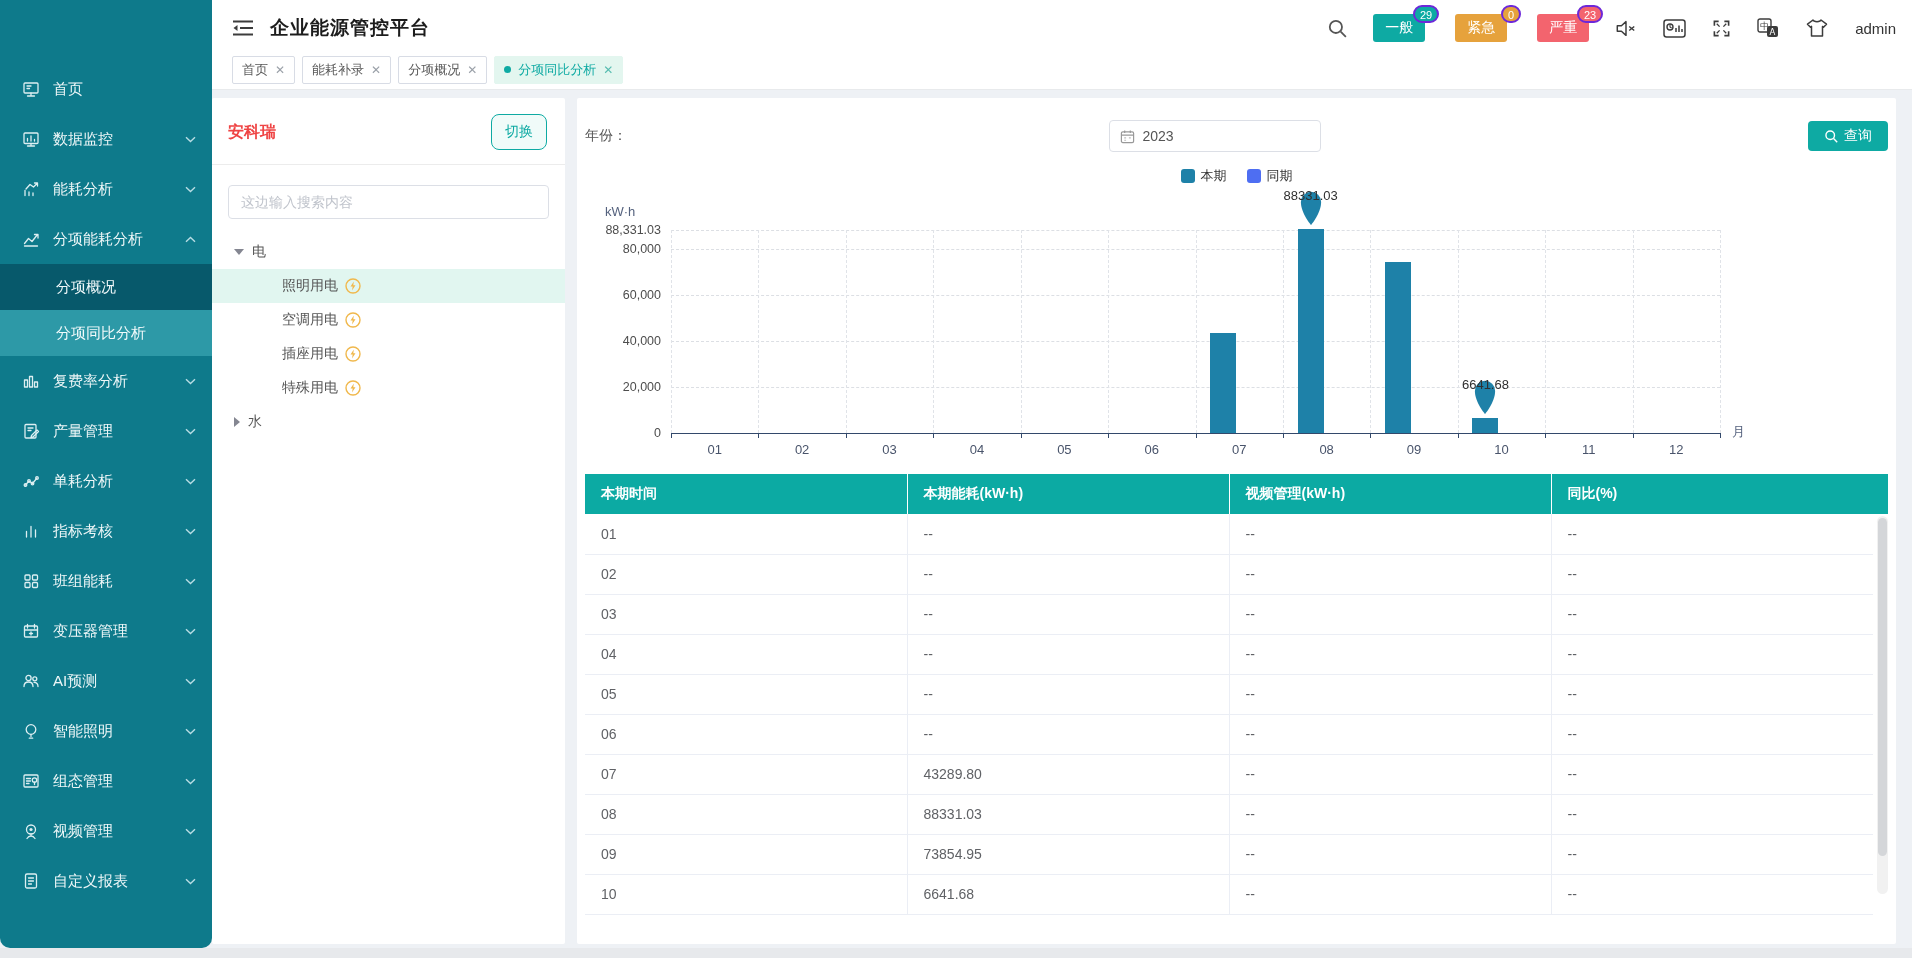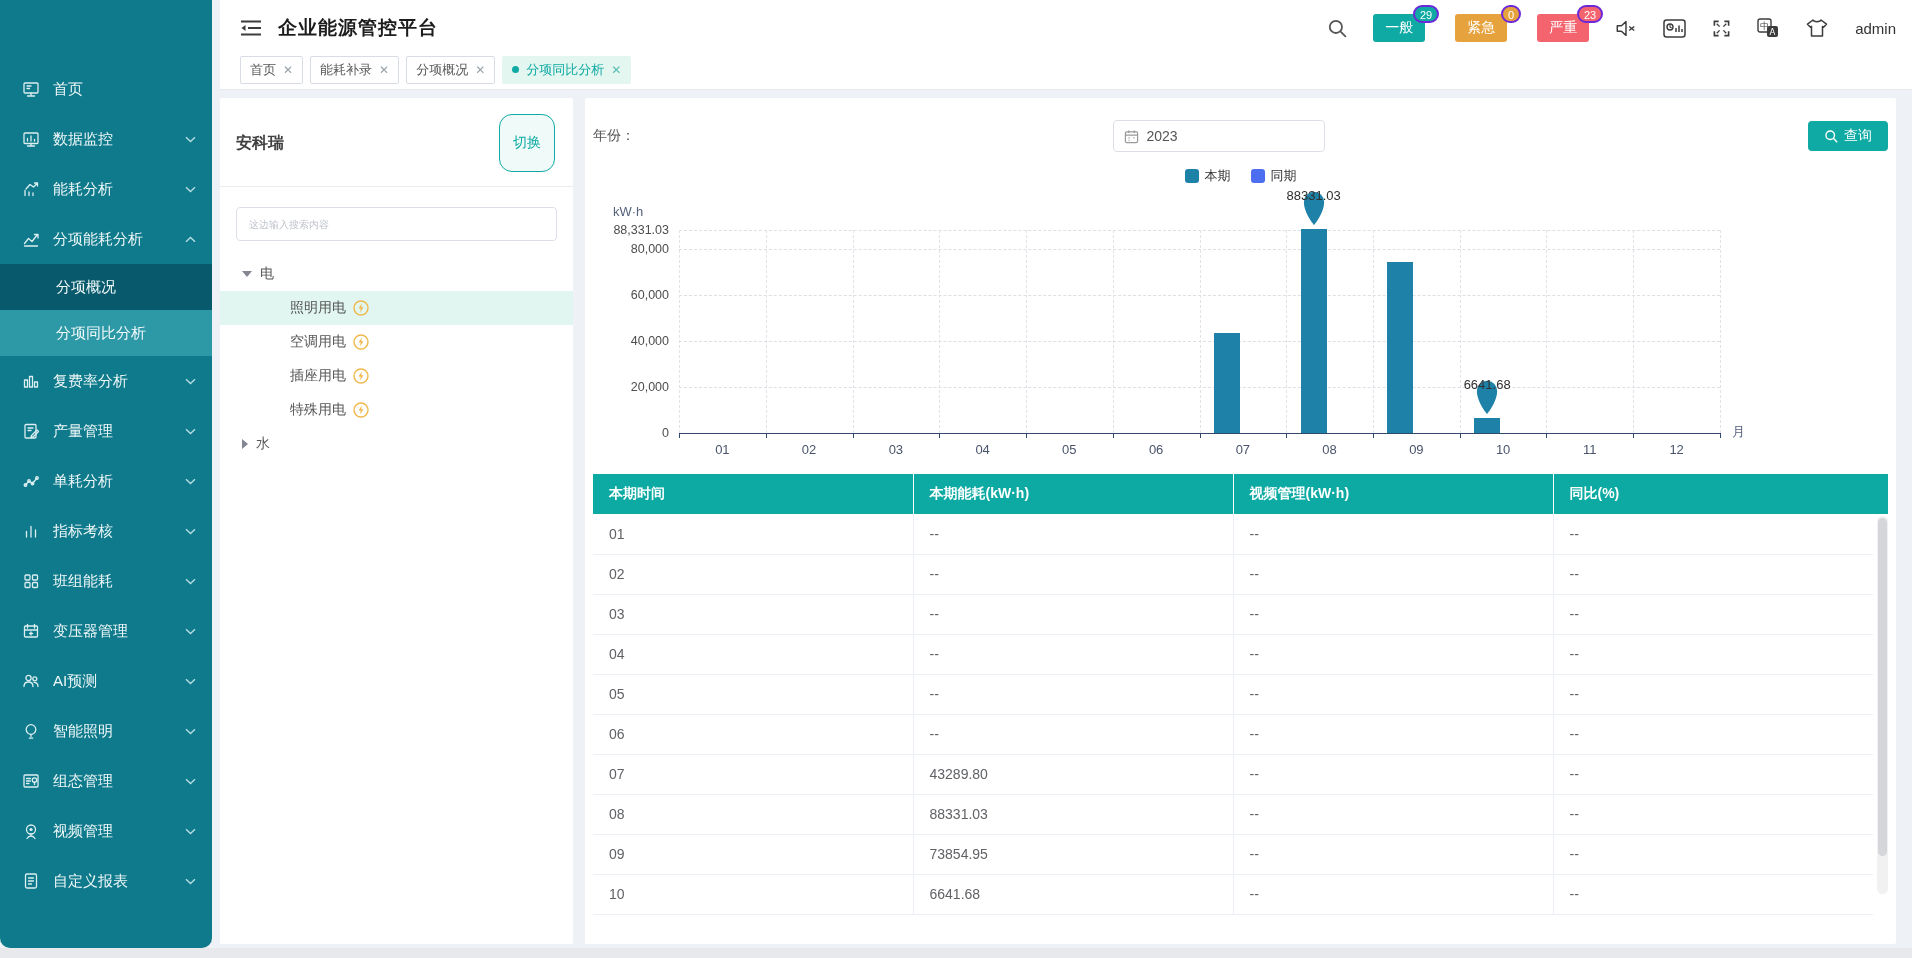--- a/index.html
+++ b/index.html
@@ -12,46 +12,46 @@
   .side-item { position:relative; height:50px; display:flex; align-items:center; padding:0 16px 0 22px; color:#eef7f8; font-size:15px; cursor:pointer; }
   .side-item .lbl { margin-left:13px; flex:1; white-space:nowrap; }
   .side-item svg.ico { flex:0 0 auto; }
   .side-sub { height:46px; display:flex; align-items:center; padding-left:56px; color:#f2fafb; font-size:15px; cursor:pointer; }
   .side-sub.dark { background:#07596b; }
   .side-sub.selected { background:#2d99a7; }
   .chev { margin-left:auto; }
   .chev.up { transform:rotate(180deg); }
 
   
-  .main { position:absolute; left:212px; top:0; right:0; bottom:0;margin-left:8px; }
+  .main { position:absolute; left:212px; top:0; right:0; bottom:0; }
   .topbar { height:56px; background:#fff; display:flex; align-items:center; padding:0 16px 0 20px; }
   .page-title { font-size:19px; font-weight:bold; color:#1c1c1c; margin-left:16px; letter-spacing:1px; }
   .top-right { margin-left:auto; display:flex; align-items:center; gap:26px; }
   .alarm-badge { position:relative; color:#fff; font-size:14px; padding:5px 12px; border-radius:3px; cursor:pointer; }
   .alarm-badge .cnt { position:absolute; top:-9px; right:-14px; min-width:20px; height:18px; padding:0 5px; border-radius:9px; border:2px solid #6d28d9; color:#fff; font-size:11px; line-height:16px; text-align:center; }
   .hicon { display:flex; align-items:center; cursor:pointer; }
   .admin { font-size:15px; color:#333; cursor:pointer; }
 
   .tabbar { height:34px; background:#fff; border-bottom:1px solid #e8eaec; display:flex; align-items:center; gap:7px; padding:0 0 6px 20px; }
   .tab { display:flex; align-items:center; height:28px; padding:0 9px; border:1px solid #d8dce5; border-radius:2px; background:#fff; font-size:13px; color:#595959; cursor:pointer; }
   .tab .x { margin-left:7px; color:#9aa0a8; font-size:12px; }
   .tab.active { background:#e3f6ef; border-color:#e3f6ef; color:#0eaaa3; }
   .tab.active .x { color:#56bcb0; }
   .tab .dot { width:7px; height:7px; border-radius:50%; background:#0eaaa3; margin-right:7px; }
 
   .content { position:absolute; top:90px; left:0; right:0; bottom:0; display:flex; gap:12px; padding:8px 16px 14px 0; }
 
   
   .tree-card { width:353px; background:#fff; border-radius:2px; overflow:hidden; }
   .tree-head { display:flex; align-items:center; justify-content:space-between; padding:16px 18px 14px 16px; }
-  .tree-title { font-size:16px; font-weight:bold; color:#404040; }
-  .switch-btn { border:1px solid #0eaaa3; color:#0eaaa3; background:#f0fbf9; font-size:14px; padding:19px 13px; border-radius:13px; cursor:pointer; }
+  .tree-title { font-size:16px; font-weight:bold; color:#ef4444; }
+  .switch-btn { border:1px solid #0eaaa3; color:#0eaaa3; background:#f0fbf9; font-size:14px; padding:8px 13px; border-radius:8px; cursor:pointer; }
   .tree-divider { height:1px; background:#ececec; }
   .tree-search { margin:20px 14px 16px 16px; }
-  .tree-search input { width:321px; height:34px; border:1px solid #dcdfe6; border-radius:4px; padding:0 12px; font-size:10px; color:#333; outline:none; font-family:inherit; }
+  .tree-search input { width:321px; height:34px; border:1px solid #dcdfe6; border-radius:4px; padding:0 12px; font-size:14px; color:#333; outline:none; font-family:inherit; }
   .tree-search input::placeholder { color:#c0c4cc; }
   .tnode { display:flex; align-items:center; height:34px; font-size:14px; color:#555; cursor:pointer; }
   .tnode.l0 { padding-left:22px; }
   .tnode.l1 { padding-left:70px; }
   .tnode.selected { background:#e1f6f0; }
   .caret { width:0; height:0; margin-right:8px; }
   .caret.exp { border-left:5px solid transparent; border-right:5px solid transparent; border-top:6px solid #848691; }
   .caret.col { border-top:5px solid transparent; border-bottom:5px solid transparent; border-left:6px solid #848691; }
   .bolt { margin-left:7px; display:flex; }
 

